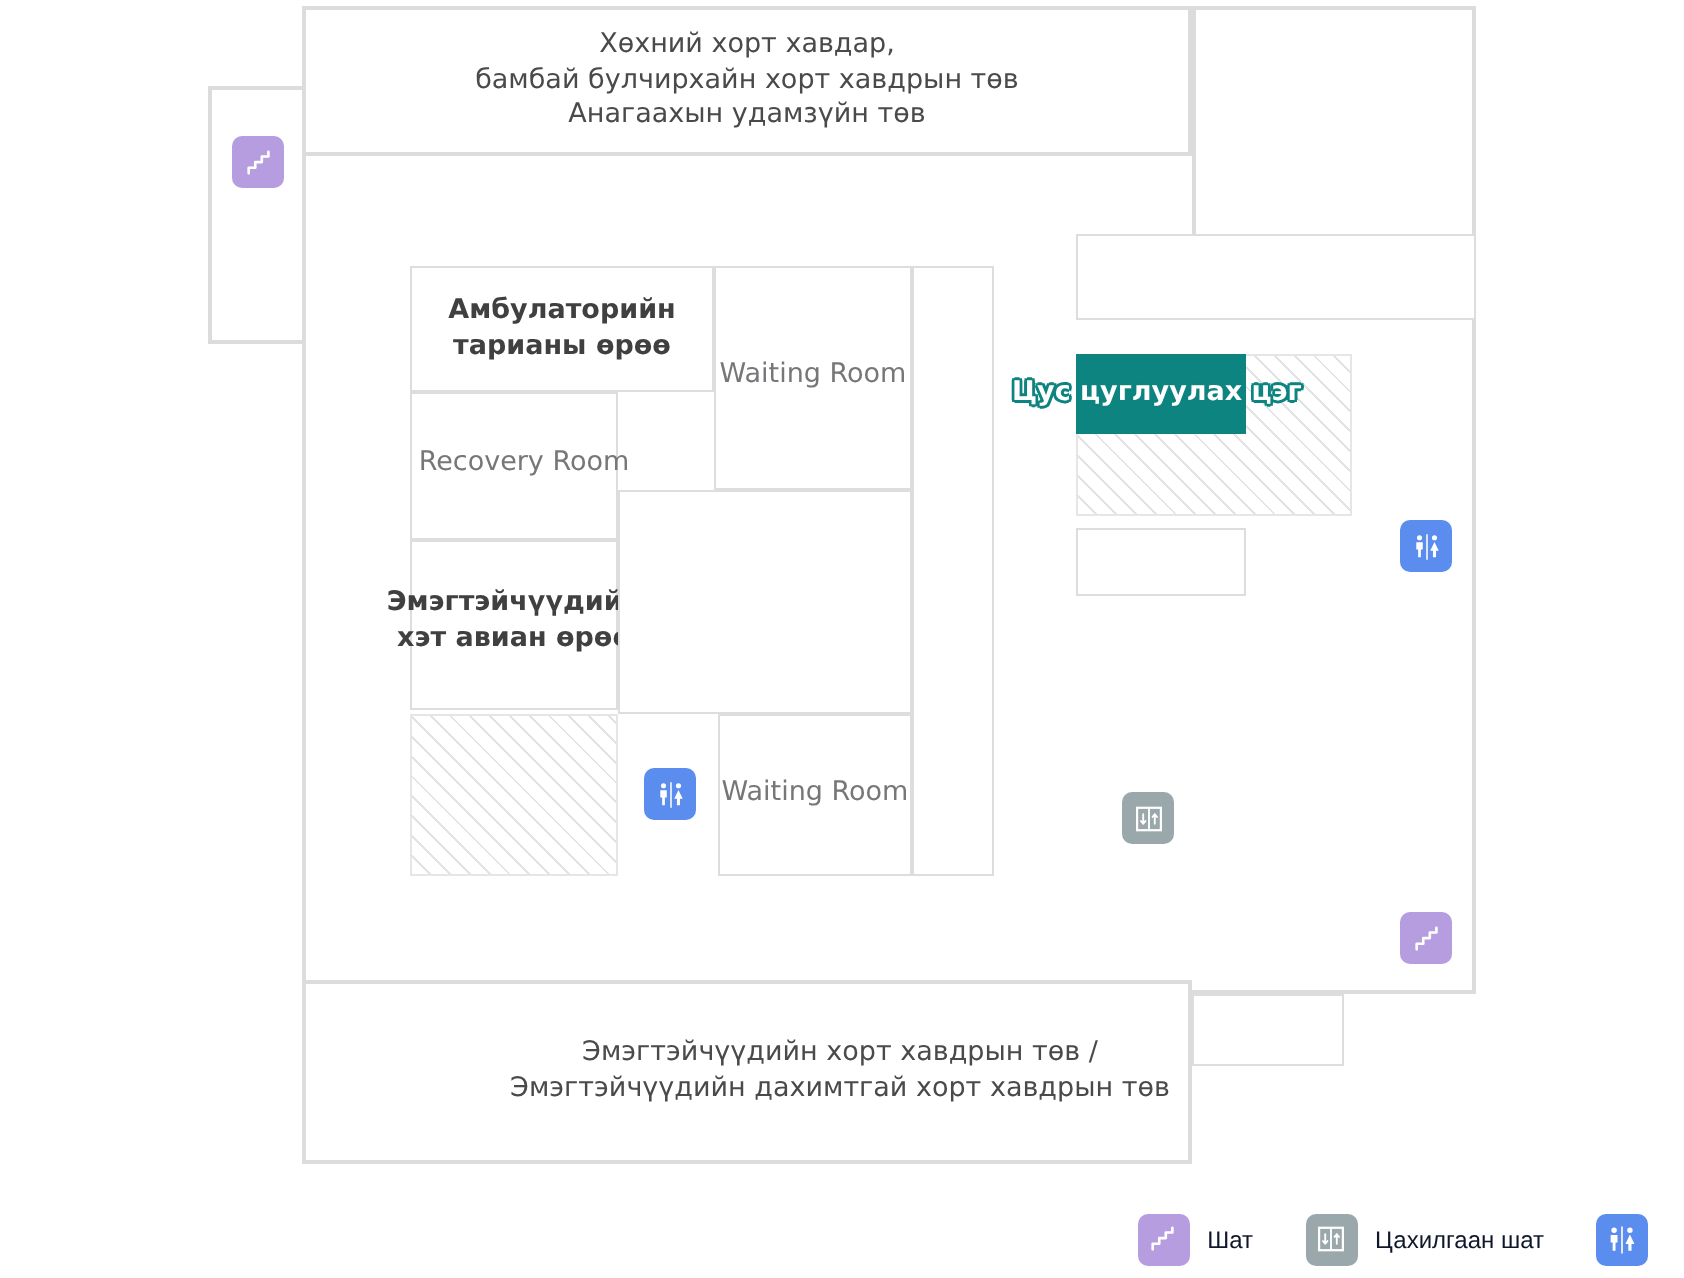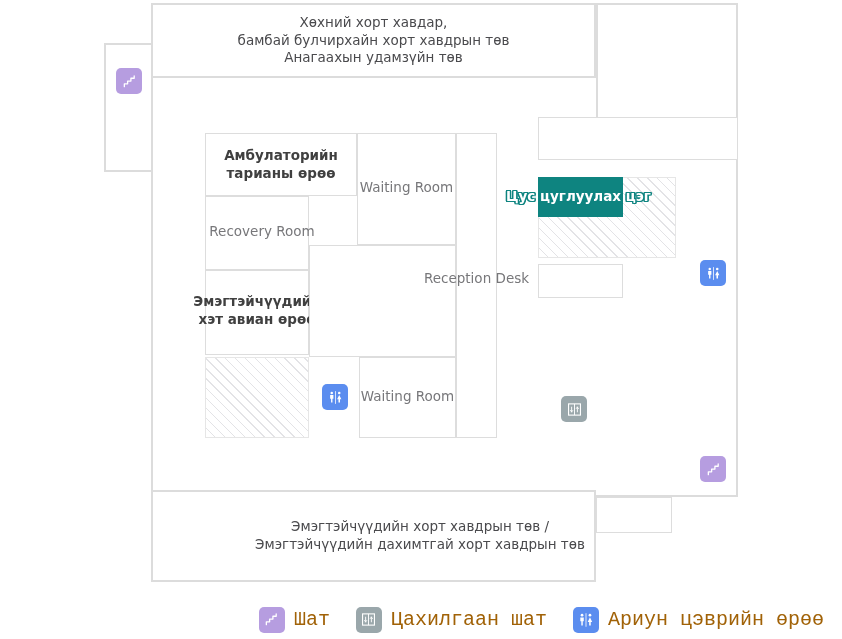--- a/index.html
+++ b/index.html
@@ -63,22 +63,22 @@
     display:flex;align-items:center;justify-content:flex-end;
     padding-right:18px;box-sizing:border-box;
   }
   .leg-item{display:flex;align-items:center;margin-left:26px;}
   .leg-ico{
     width:26px;height:26px;border-radius:5px;
     display:flex;align-items:center;justify-content:center;
     flex:0 0 auto;
   }
   .leg-text{
-    margin-left:9px;color:#a16207;font-size:20px;
-    font-family:Liberation Mono, monospace;white-space:nowrap;
+    margin-left:9px;color:#0f172a;font-size:12px;
+    font-family:Liberation Sans, sans-serif;white-space:nowrap;
   }
 </style>
 </head>
 <body>
 
 <div id="map">
 
   <div class="shape wall" style="left:104px;top:43px;width:48px;height:129px;border-right:none;"></div>
 
   <div class="shape wall" style="left:151px;top:3px;width:587px;height:494px;"></div>
@@ -104,21 +104,20 @@
 хэт авиан өрөө</div>
 
   <div class="shape hatch" style="left:205px;top:357px;width:104px;height:81px;"></div>
 
   <div class="shape wall-thin" style="left:357px;top:133px;width:99px;height:112px;"></div>
   <div class="label lbl-en" style="left:357px;top:175px;width:99px;height:26px;">Waiting Room</div>
 
   <div class="shape wall-thin" style="left:309px;top:245px;width:147px;height:112px;"></div>
 
   <div class="shape wall-thin" style="left:456px;top:133px;width:41px;height:305px;"></div>
-  <div class="label lbl-en" style="left:418px;top:266px;width:117px;height:26px;">Reception Desk</div>
 
   <div class="shape wall-thin" style="left:359px;top:357px;width:97px;height:81px;"></div>
   <div class="label lbl-en" style="left:359px;top:384px;width:97px;height:26px;">Waiting Room</div>
 
   <div class="shape hatch" style="left:538px;top:177px;width:138px;height:81px;"></div>
 
   <div class="teal-box" style="left:538px;top:177px;width:85px;height:40px;"></div>
   <div class="teal-label" style="left:506px;top:188px;width:150px;">Цус цуглуулах цэг</div>
 
   <div class="shape wall-thin" style="left:538px;top:264px;width:85px;height:34px;"></div>
@@ -198,16 +197,15 @@
   <div class="leg-item">
     <span class="leg-ico" style="background:#5b8def;">
       <svg width="18" height="18" viewBox="0 0 20 20" aria-hidden="true">
         <line x1="10" y1="2.5" x2="10" y2="17.5" stroke="#ffffff" stroke-width="1" opacity="0.9"></line>
         <circle cx="5.6" cy="4.6" r="1.5" fill="#ffffff"></circle>
         <path d="M3.7 7.2 h3.8 v4.2 h-1.1 v4.6 h-1.6 v-4.6 h-1.1 z" fill="#ffffff"></path>
         <circle cx="14.4" cy="4.6" r="1.5" fill="#ffffff"></circle>
         <path d="M14.4 7 l2.5 5.2 h-1.6 v3.8 h-1.8 v-3.8 h-1.6 z" fill="#ffffff"></path>
       </svg>
     </span>
-    <span class="leg-text">Ариун цэврийн өрөө</span>
   </div>
 
 </div>
 
 </body></html>

